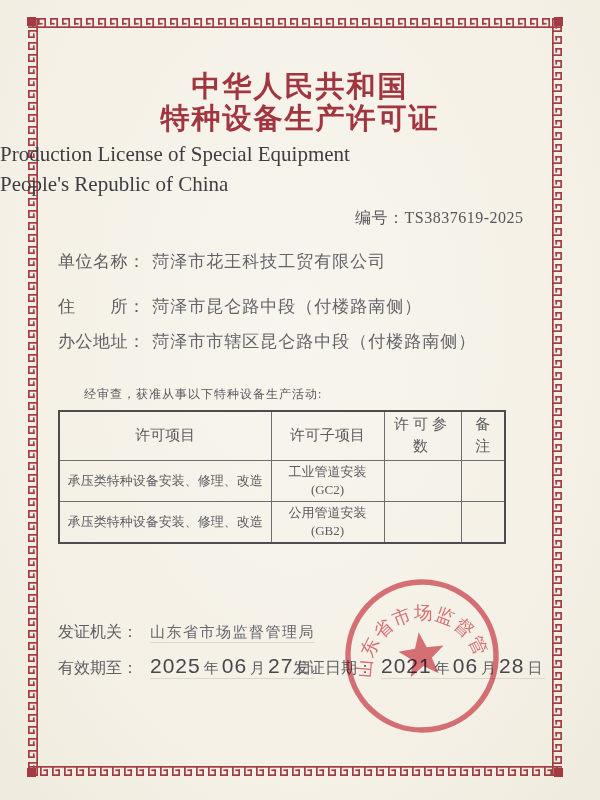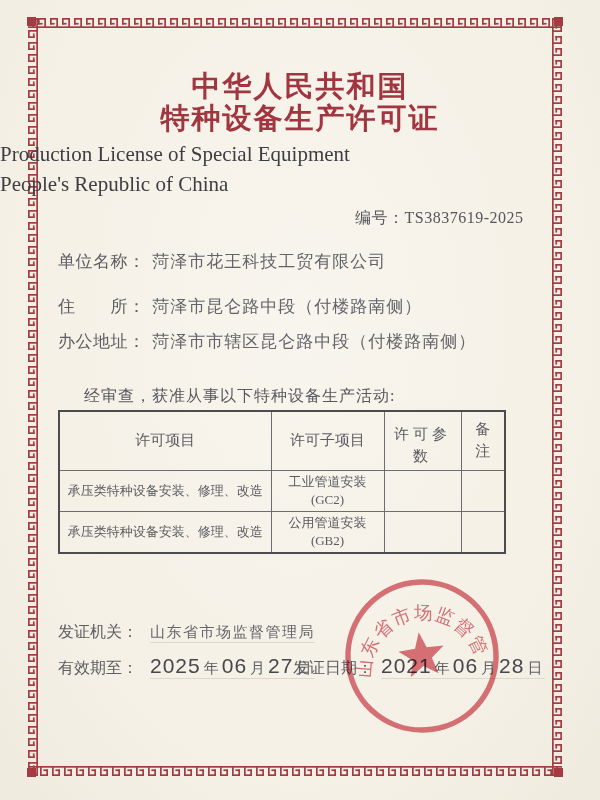--- a/index.html
+++ b/index.html
@@ -20,37 +20,37 @@
   .en2{top:174px;font-family:Liberation Serif, serif;}
   
   .license-no{top:208px;left:355px;font-size:16px;color:#55555a;letter-spacing:.5px;}
   
   .field{left:58px;font-size:17px;color:#5d5d62;white-space:nowrap;}
   .field .lbl{display:inline-block;width:90px;letter-spacing:.5px;}
   .field .val{font-size:17px;color:#63646a;letter-spacing:1px;}
   .f1{top:250px;}
   .f2{top:295px;}
   .f3{top:330px;}
-  .note{top:386px;left:84px;font-size:16px;color:#58585d;letter-spacing:1px;}
+  .note{top:386px;left:84px;font-size:12px;color:#58585d;letter-spacing:1px;}
   
   table.permit{position:absolute;top:410px;left:58px;width:446px;
                border-collapse:collapse;table-layout:fixed;
                border:2.5px solid #4c4c50;padding-left:32px;}
   table.permit th, table.permit td{border:1px solid #6d6d71;
                color:#5a5a60;text-align:center;vertical-align:middle;
                padding:2px 2px;font-weight:normal;}
   table.permit th{font-size:15px;height:40px;line-height:1.45;}
   table.permit td{font-size:13px;height:36px;line-height:1.4;}
   .col-proj{width:212px;}
   .col-sub{width:113px;}
   .col-par{width:77px;}
   .col-rem{width:44px;}
   td.proj-cell{white-space:nowrap;text-align:left;padding-left:4px;font-size:13px;letter-spacing:0;}
   .wrap-head{display:inline-block;word-break:break-all;letter-spacing:4px;}
-  .w-par{width:58px;margin-top:10px;}
+  .w-par{width:58px;}
   .w-rem{width:20px;letter-spacing:0;}
   
   .footer-field{left:58px;font-size:16px;color:#5d5d62;white-space:nowrap;}
   .ff1{top:622px;}
   .ff1 .lbl{display:inline-block;width:88px;}
   .ff1 .val{font-size:15px;color:#66676d;letter-spacing:1.5px;border-bottom:1px solid #ddd8ca;padding-bottom:2px;}
   .date-row{top:654px;}
   .date-row .lbl{display:inline-block;width:88px;}
   .issue{left:293px;}
   .issue .lbl{width:84px;}

